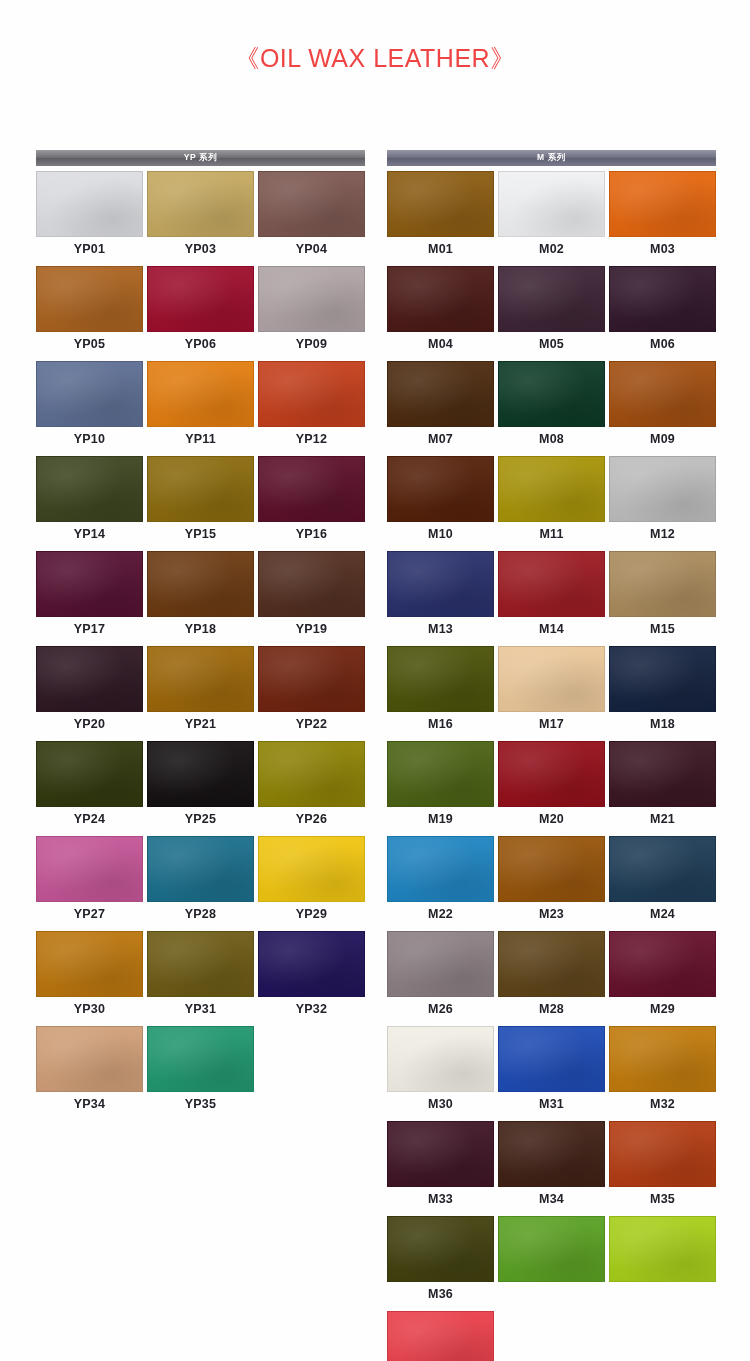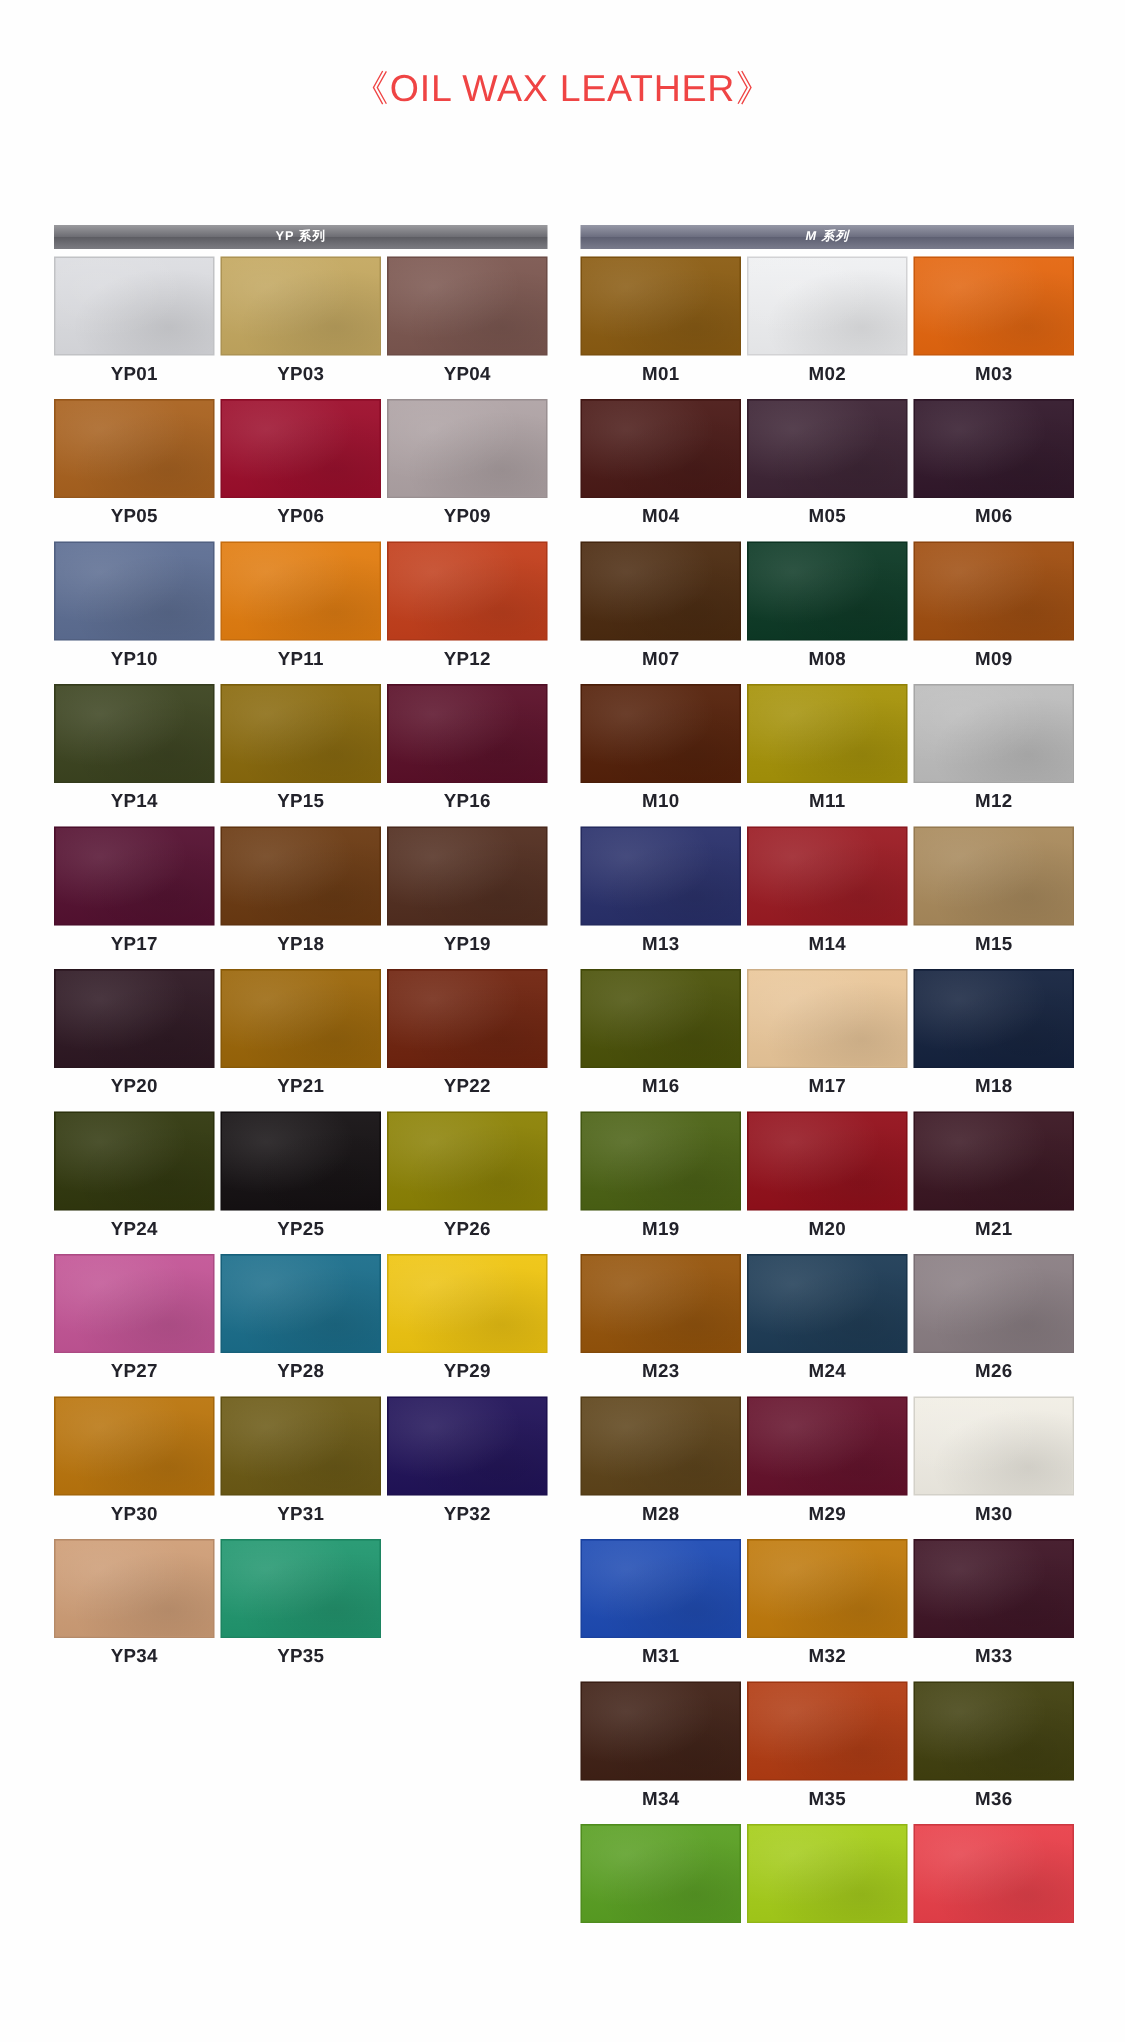--- a/index.html
+++ b/index.html
@@ -69,21 +69,20 @@
     font-weight: bold;
     letter-spacing: 0.6px;
     margin-bottom: 5px;
     box-sizing: border-box;
   }
   .series-header.yp {
     background: linear-gradient(180deg, #9a9a9e 0%, #6e6e74 48%, #5d5d63 52%, #7b7b81 100%);
   }
   .series-header.m {
     background: linear-gradient(180deg, #9698a6 0%, #6d6f81 48%, #5e6072 52%, #797b8c 100%);
-    font-style: italic;
   }
   .series-header .hdr-label { white-space: nowrap; }
 
   
   .grid {
     display: grid;
     grid-template-columns: repeat(3, 107px);
     gap: 4px 4px;
   }
   .cell {
@@ -345,20 +344,24 @@
             </div>
             <div class="cell">
               <div class="chip" style="background-color: rgb(147, 16, 27);"></div>
               <div class="chip-label">M20</div>
             </div>
             <div class="cell">
               <div class="chip" style="background-color: rgb(58, 22, 34);"></div>
               <div class="chip-label">M21</div>
             </div>
             <div class="cell">
+              <div class="chip" style="background-color: rgb(31, 132, 192);"></div>
+              <div class="chip-label">M22</div>
+            </div>
+            <div class="cell">
               <div class="chip" style="background-color: rgb(149, 84, 11);"></div>
               <div class="chip-label">M23</div>
             </div>
             <div class="cell">
               <div class="chip" style="background-color: rgb(30, 60, 86);"></div>
               <div class="chip-label">M24</div>
             </div>
             <div class="cell">
               <div class="chip" style="background-color: rgb(138, 126, 131);"></div>
               <div class="chip-label">M26</div>

